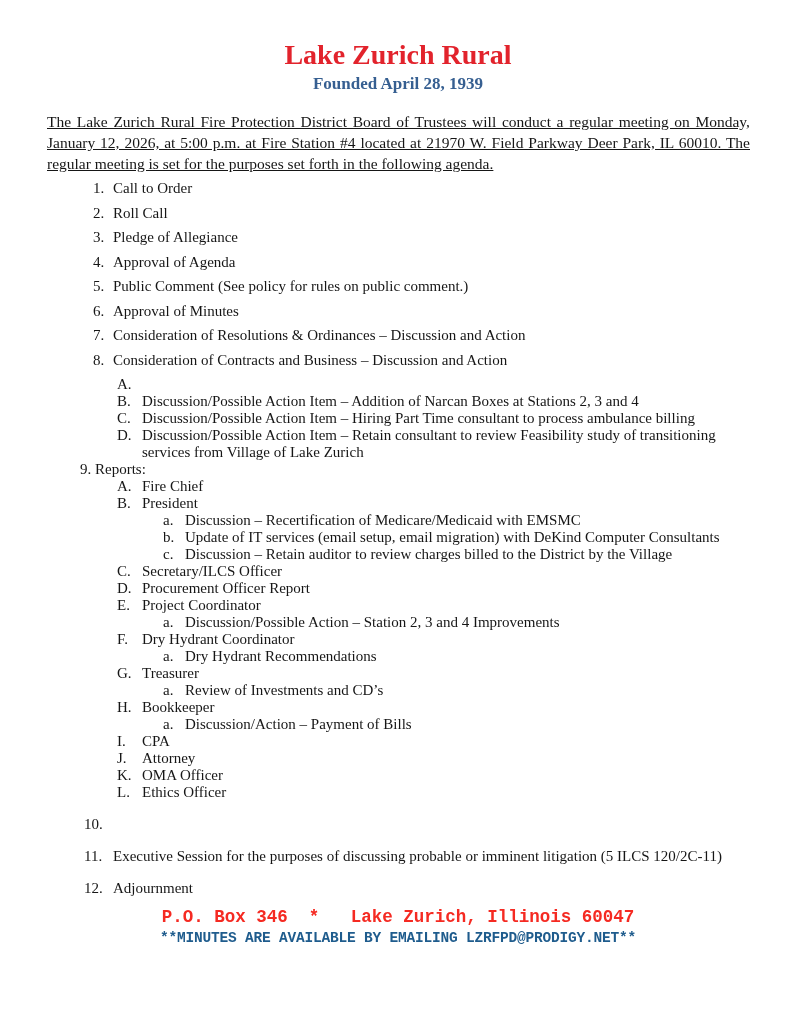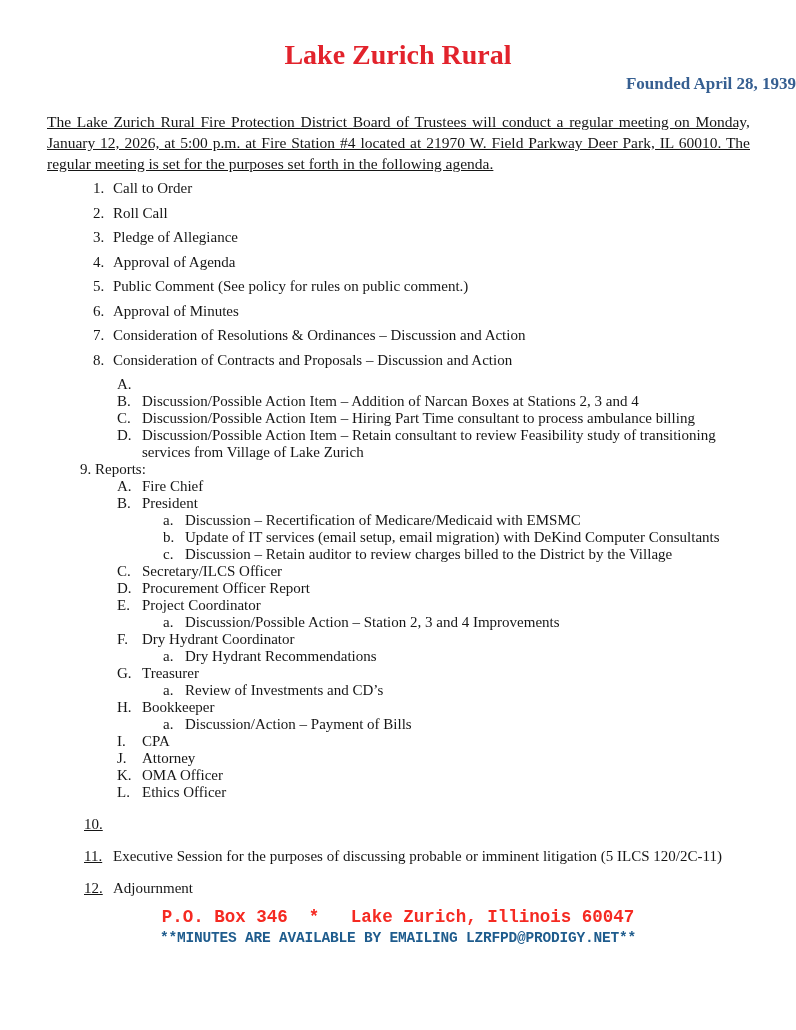--- a/index.html
+++ b/index.html
@@ -12,36 +12,36 @@
   html,body{margin:0;padding:0;background:#ffffff;}
   .page{
     width:796px;height:1030px;overflow:hidden;background:#ffffff;
     color:var(--body-text);
     font-family:"Liberation Serif","DejaVu Serif",serif;
     position:relative;box-sizing:border-box;
   }
   .header{padding-top:38px;text-align:center;}
   .title-line1{font-size:28px;font-weight:bold;color:var(--title-red);line-height:34px;}
   .title-line2{font-size:31px;font-weight:bold;color:var(--title-red);line-height:37px;}
-  .subtitle{font-size:17px;font-weight:bold;color:var(--subtitle-blue);line-height:21px;margin-top:1px;text-align:right;}
+  .subtitle{font-size:17px;font-weight:bold;color:var(--subtitle-blue);line-height:21px;margin-top:1px;}
   .intro{
     margin:17px 46px 0 47px;
     font-size:15.5px;line-height:21px;
     text-align:justify;text-justify:inter-word;text-decoration:underline;
   }
   .agenda{margin:6px 42px 0 0;}
   .row{display:flex;font-size:15px;line-height:17px;}
   .row .marker{flex:0 0 auto;}
   .row .txt{flex:1 1 auto;}
   .n1{padding-left:93px;margin-bottom:7.5px;}
   .n1 .marker{width:20px;}
   .n9{padding-left:80px;}
   .n9 .marker{width:15px;}
   .n10{padding-left:84px;margin-top:15px;}
-  .n10 .marker{width:29px;text-decoration:underline;}
+  .n10 .marker{width:29px;}
   .l2{padding-left:117px;}
   .l2 .marker{width:25px;}
   .l3{padding-left:163px;}
   .l3 .marker{width:22px;}
   .footer{
     margin-top:9px;text-align:center;font-weight:bold;
     font-family:Liberation Mono, monospace;
   }
   .footer-line1{color:var(--footer-red);font-size:17.5px;line-height:22px;white-space:pre-wrap;}
   .footer-line2{color:var(--footer-blue);font-size:14.5px;line-height:20px;letter-spacing:-0.2px;white-space:pre-wrap;}
@@ -82,21 +82,21 @@
       <div class="row n1">
         <span class="marker">6.</span>
         <span class="txt">Approval of Minutes</span>
       </div>
       <div class="row n1">
         <span class="marker">7.</span>
         <span class="txt">Consideration of Resolutions &amp; Ordinances – Discussion and Action</span>
       </div>
       <div class="row n1">
         <span class="marker">8.</span>
-        <span class="txt">Consideration of Contracts and Proposals – Discussion and Action</span>
+        <span class="txt">Consideration of Contracts and Business – Discussion and Action</span>
       </div>
       <div class="row l2">
         <span class="marker">A.</span>
       </div>
       <div class="row l2">
         <span class="marker">B.</span>
         <span class="txt">Discussion/Possible Action Item – Addition of Narcan Boxes at Stations 2, 3 and 4</span>
       </div>
       <div class="row l2">
         <span class="marker">C.</span>

